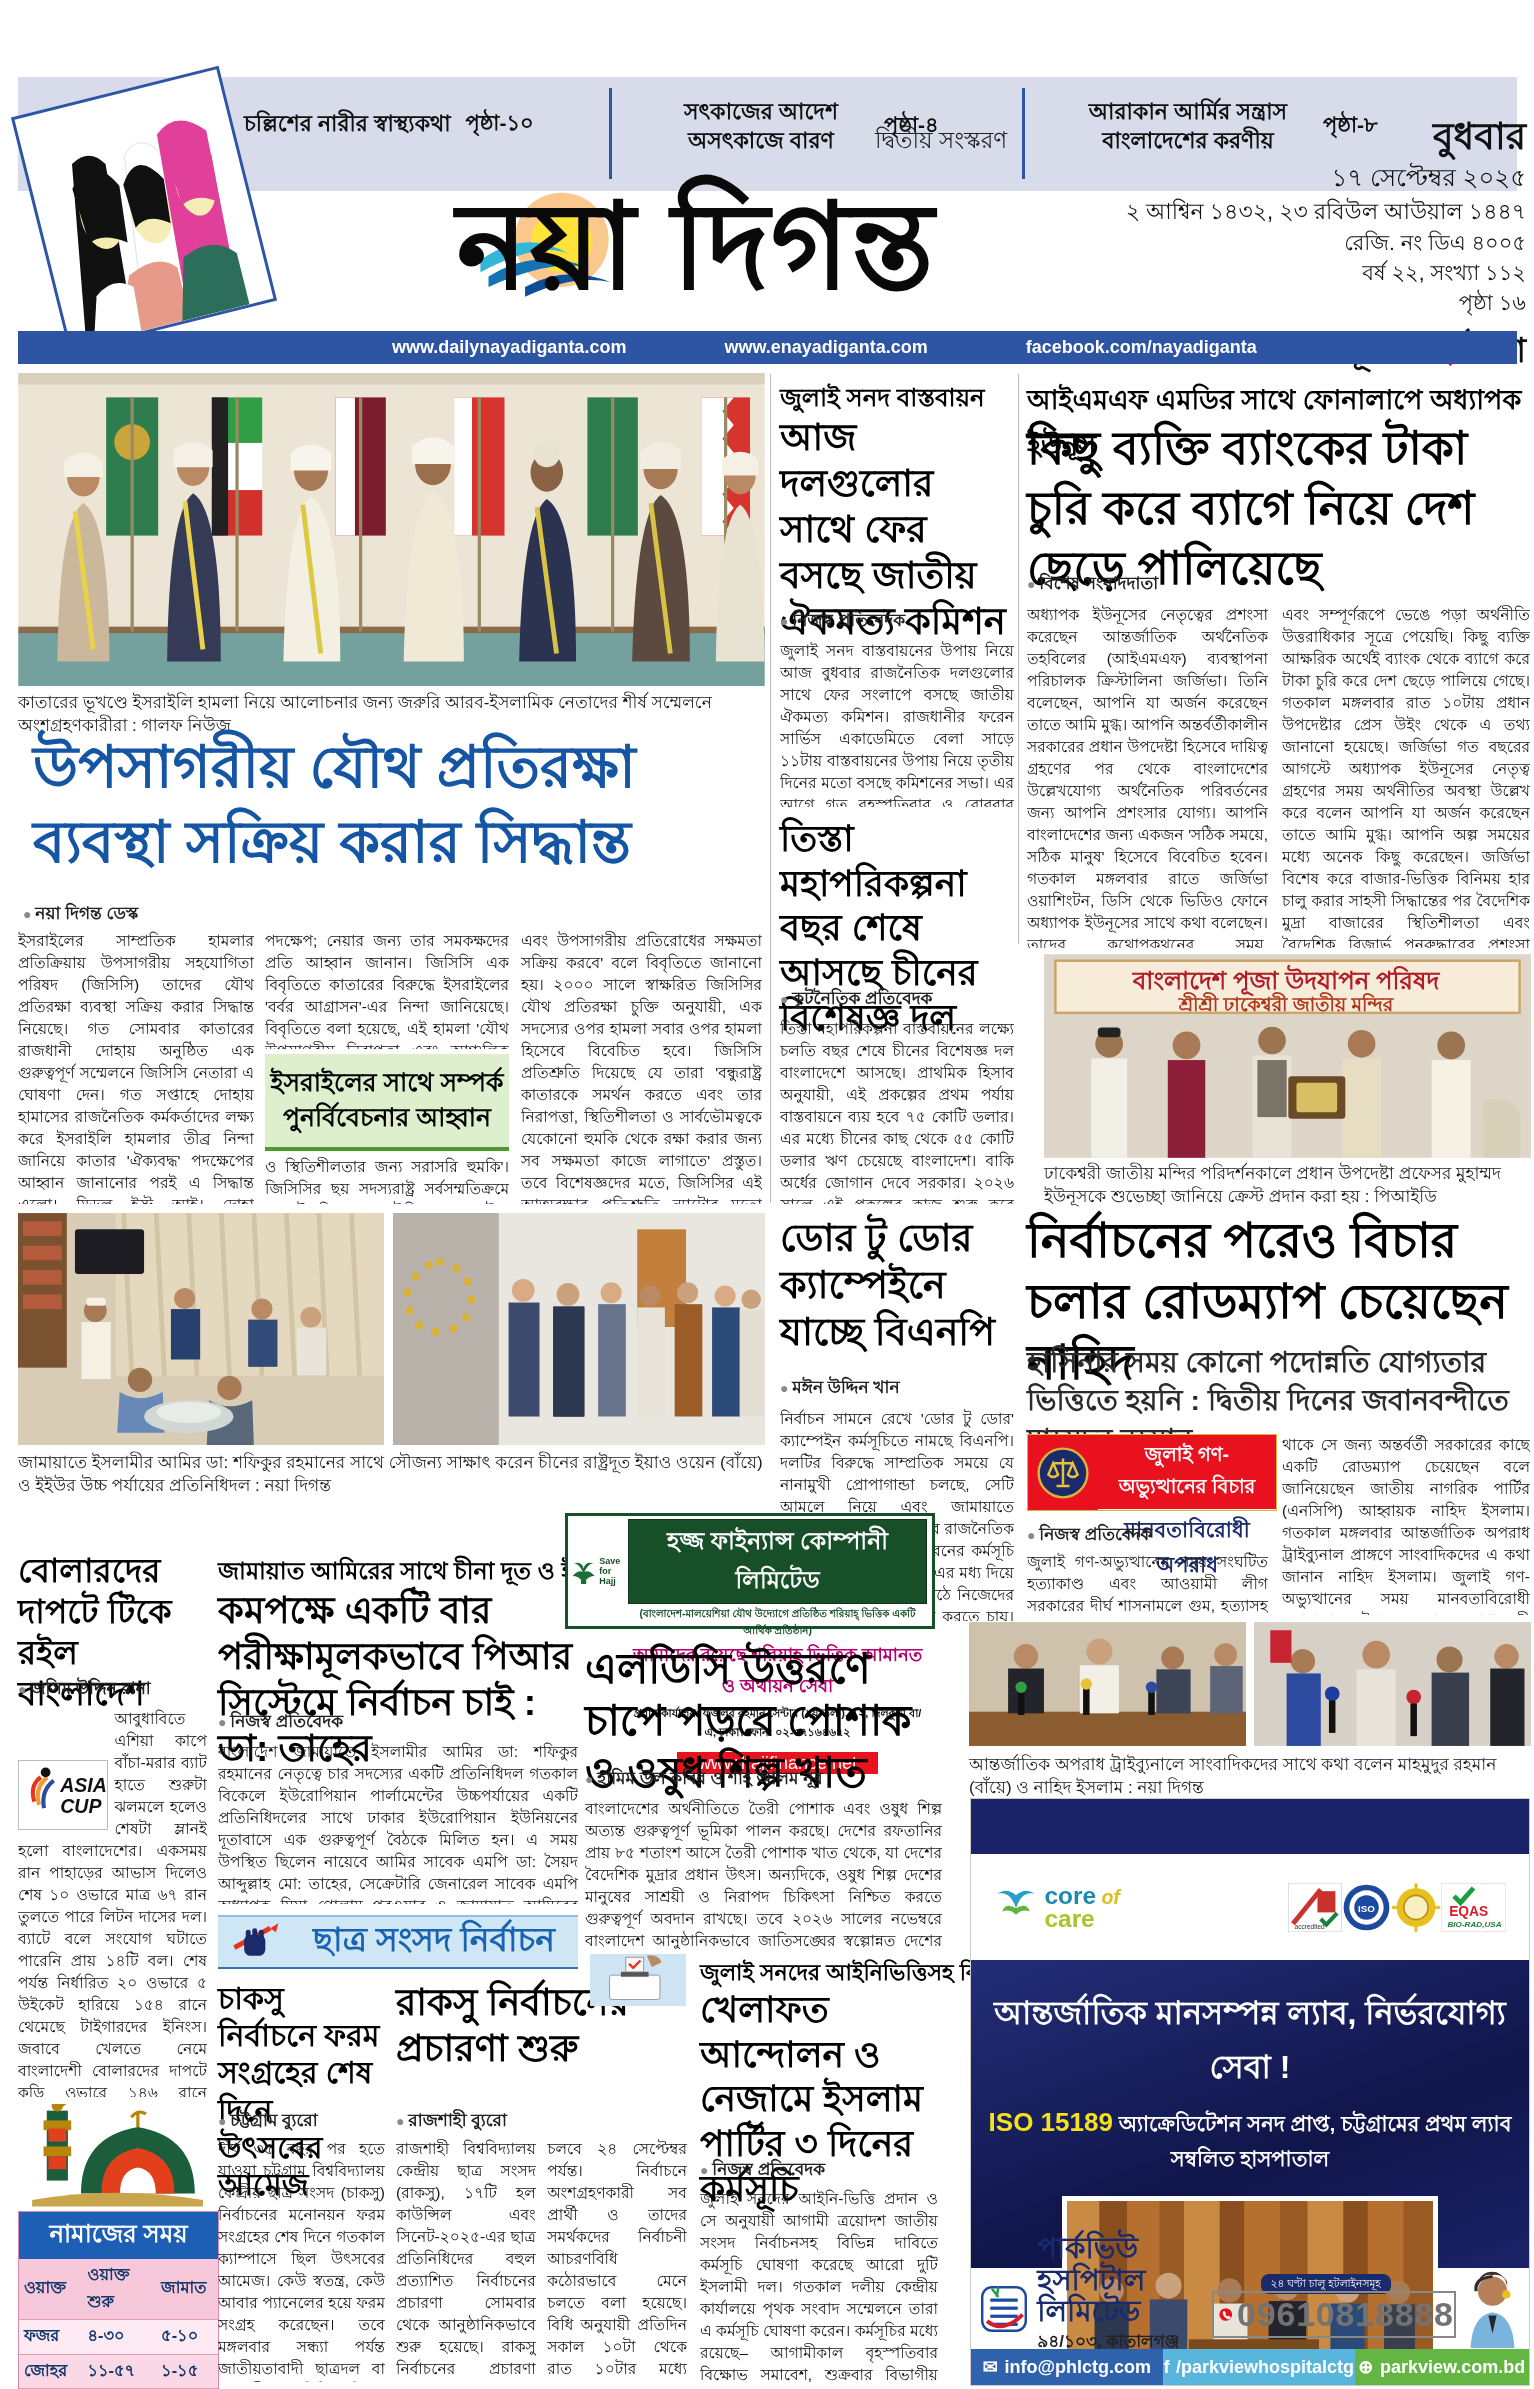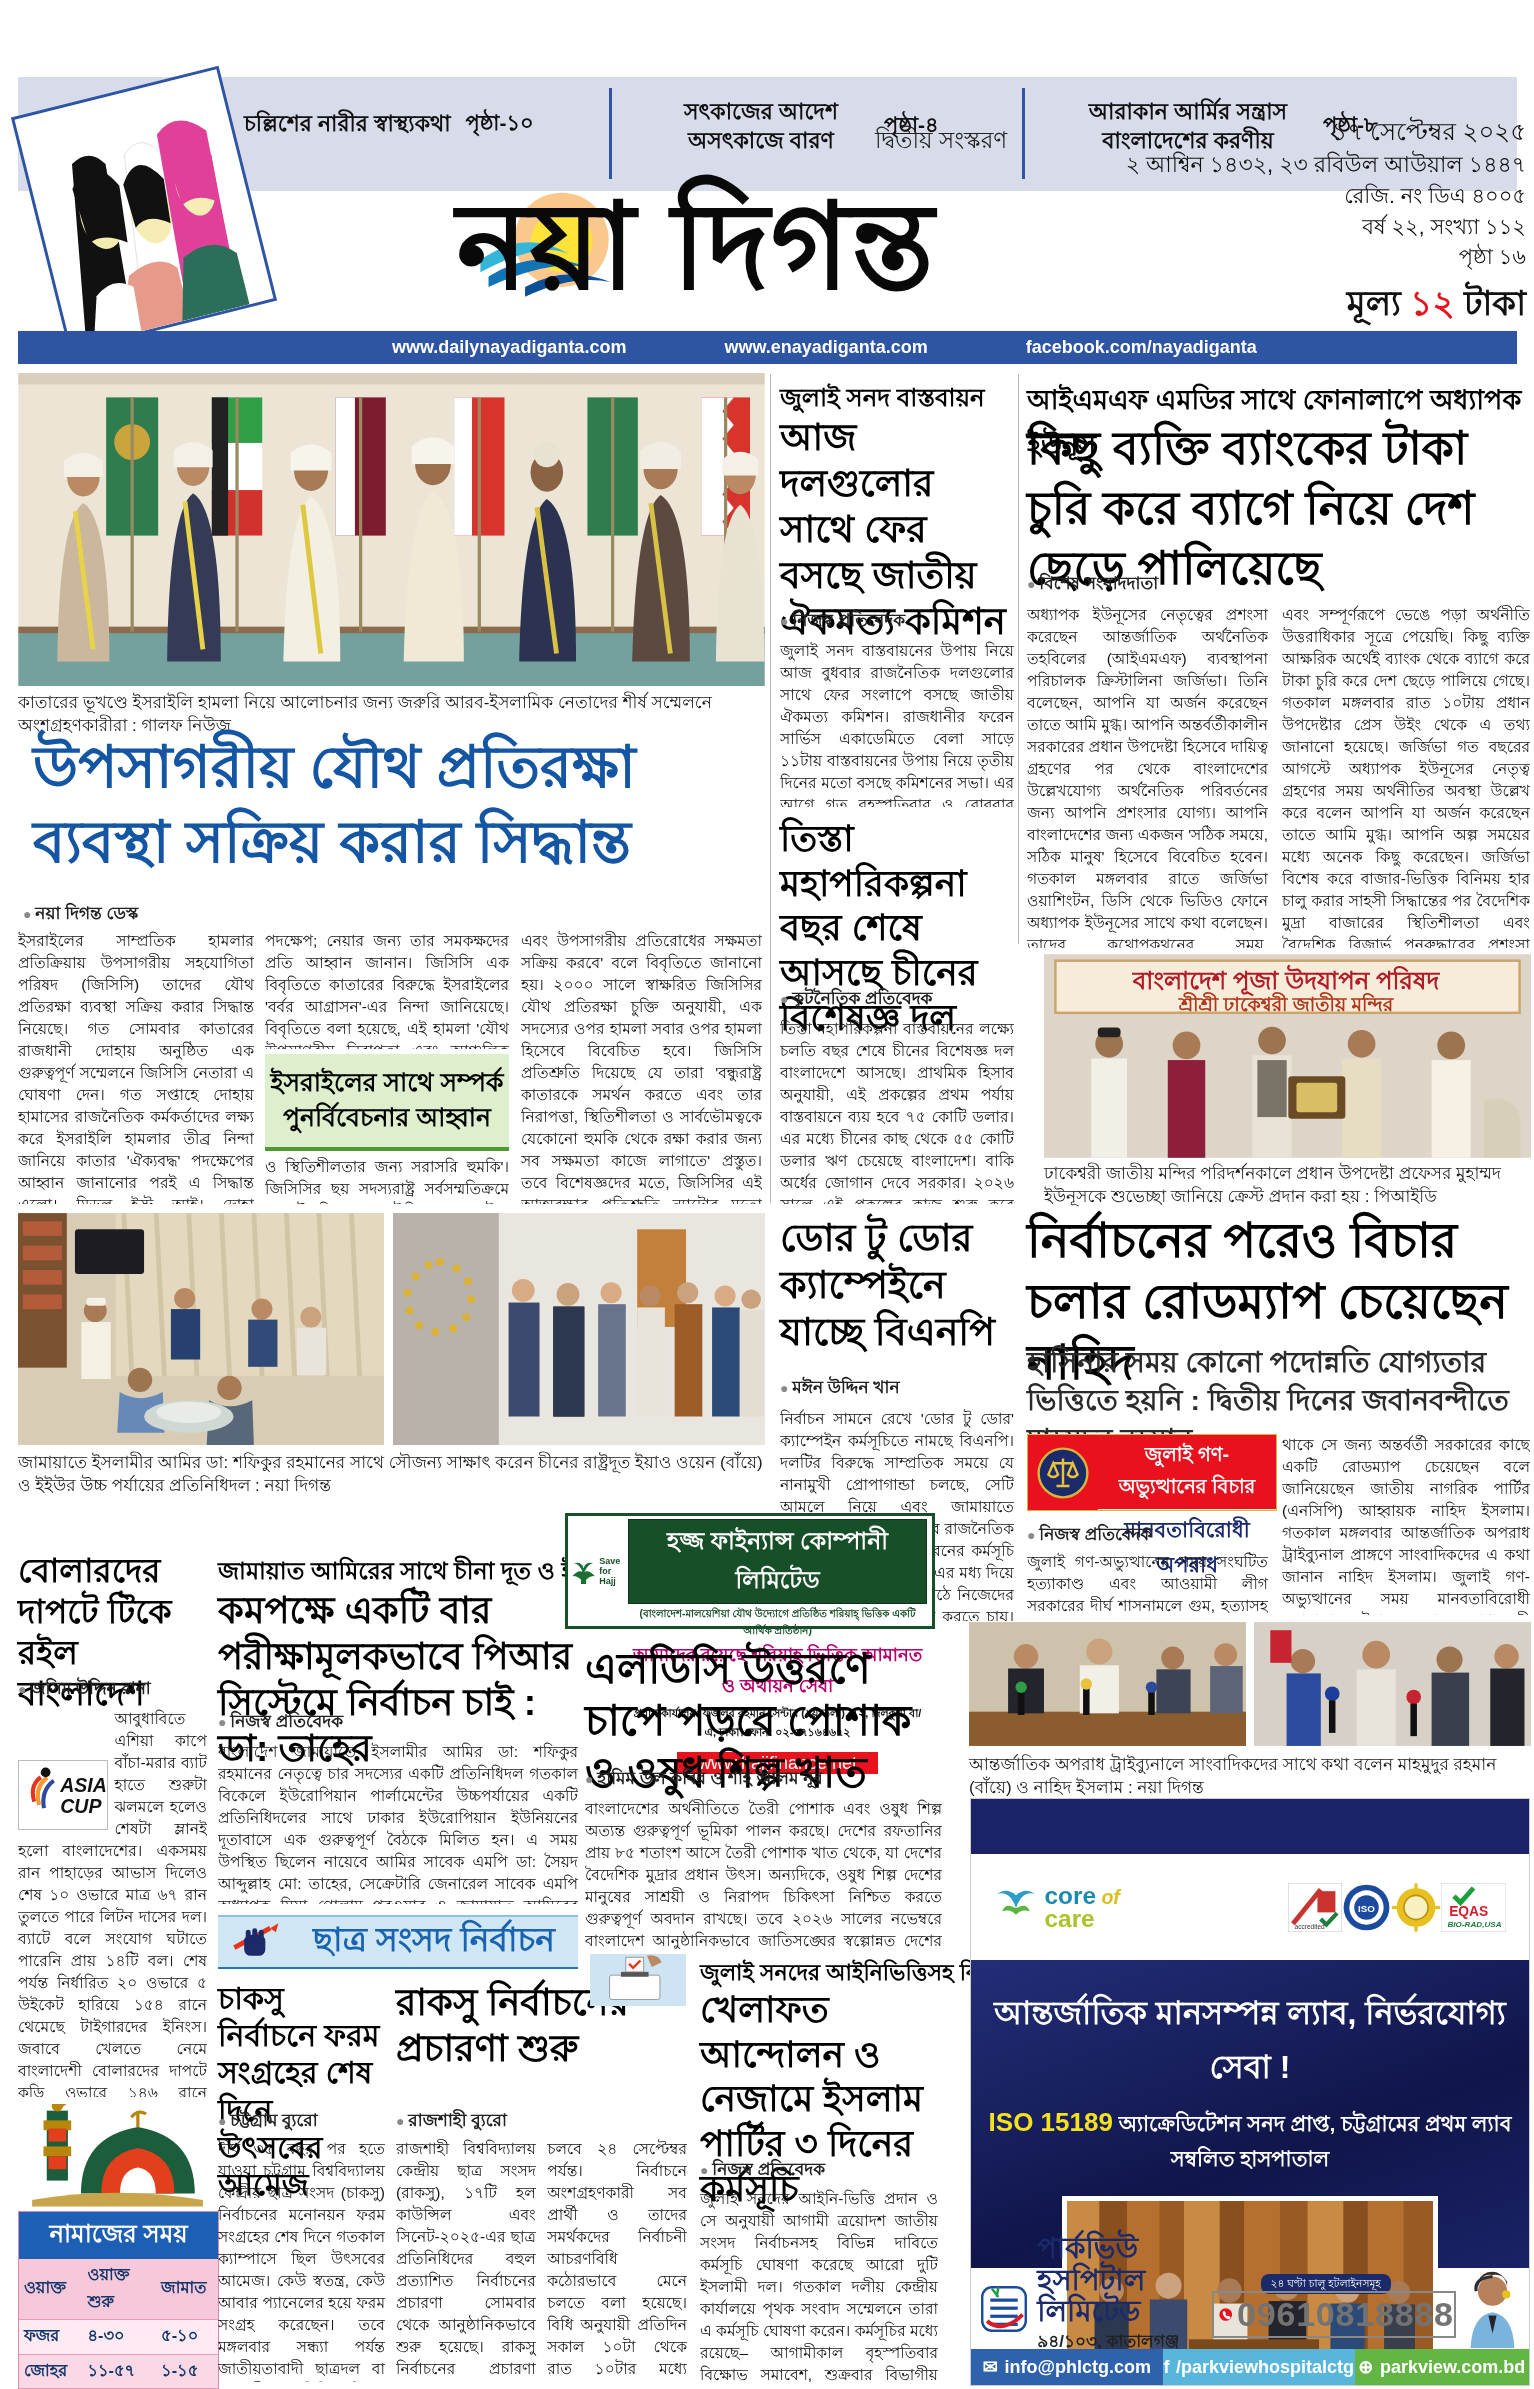--- a/index.html
+++ b/index.html
@@ -67,20 +67,21 @@
     <circle cx="105" cy="70" r="58" fill="#f59a2e" opacity="0.55"></circle>
     <circle cx="105" cy="72" r="38" fill="#ffe23a"></circle>
     <path d="M5 95 Q60 55 115 88 Q80 70 5 110 Z" fill="#35b5d8"></path>
     <path d="M15 115 Q75 78 140 105 Q95 92 15 128 Z" fill="#1273b5"></path>
     <path d="M60 128 Q110 100 165 122 Q120 112 60 140 Z" fill="#0d4f96"></path>
   </svg>
   <div class="abs" style="left:350px;top:183px;width:692px;text-align:center;font-size:120px;font-weight:bold;color:#090909;line-height:1.05;letter-spacing:1.6px">নয়া দিগন্ত</div>
   <div class="abs" style="left:875px;top:122px;font-size:23px;color:#222">দ্বিতীয় সংস্করণ</div>
 
   <div class="abs" style="left:1123px;top:114px;width:403px;text-align:right">
+    <div style="font-size:37px;font-weight:bold;line-height:1.25">বুধবার</div>
     <div style="font-size:24.4px;line-height:1.45">১৭ সেপ্টেম্বর ২০২৫</div>
     <div style="font-size:22px;line-height:1.45">২ আশ্বিন ১৪৩২, ২৩ রবিউল আউয়াল ১৪৪৭</div>
     <div style="font-size:21px;line-height:1.45">রেজি. নং ডিএ ৪০০৫</div>
     <div style="font-size:21px;line-height:1.45">বর্ষ ২২, সংখ্যা ১১২</div>
     <div style="font-size:21px;line-height:1.45">পৃষ্ঠা ১৬</div>
     <div style="font-size:34px;font-weight:bold;margin-top:4.9px">
       <span>মূল্য</span>
       <span style="color:#e8131d">১২</span>
       <span>টাকা</span>
     </div>

